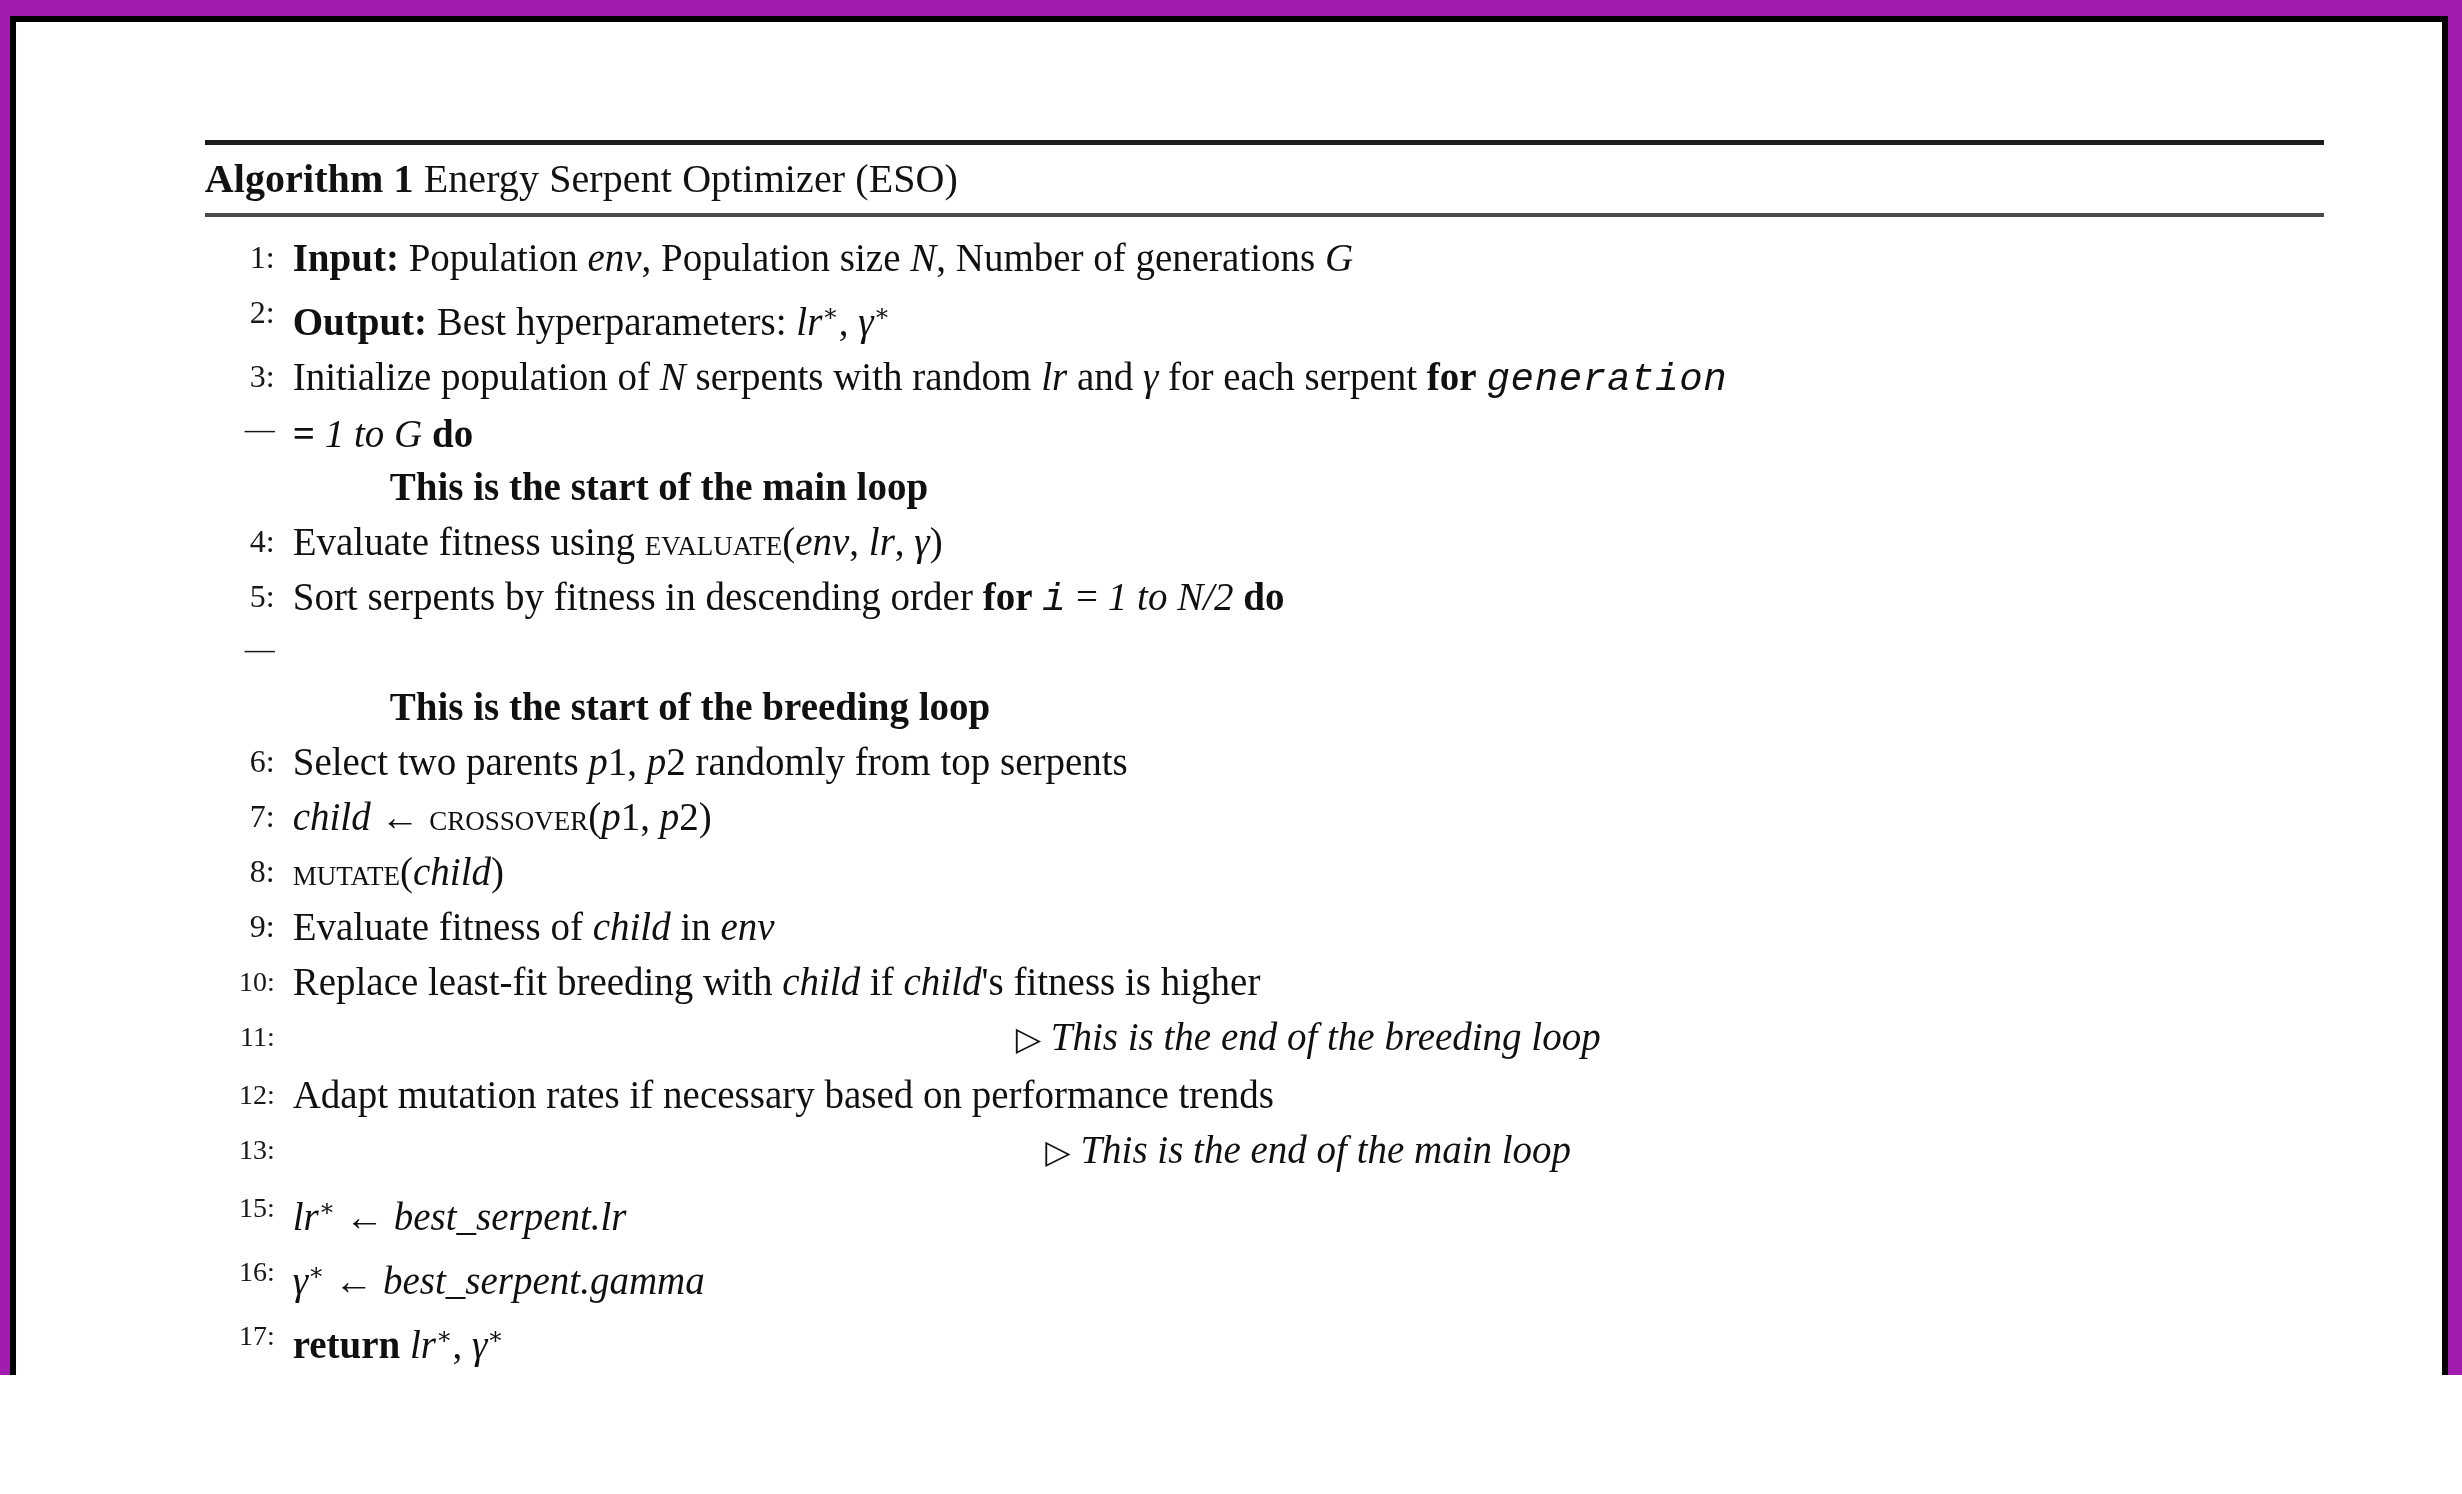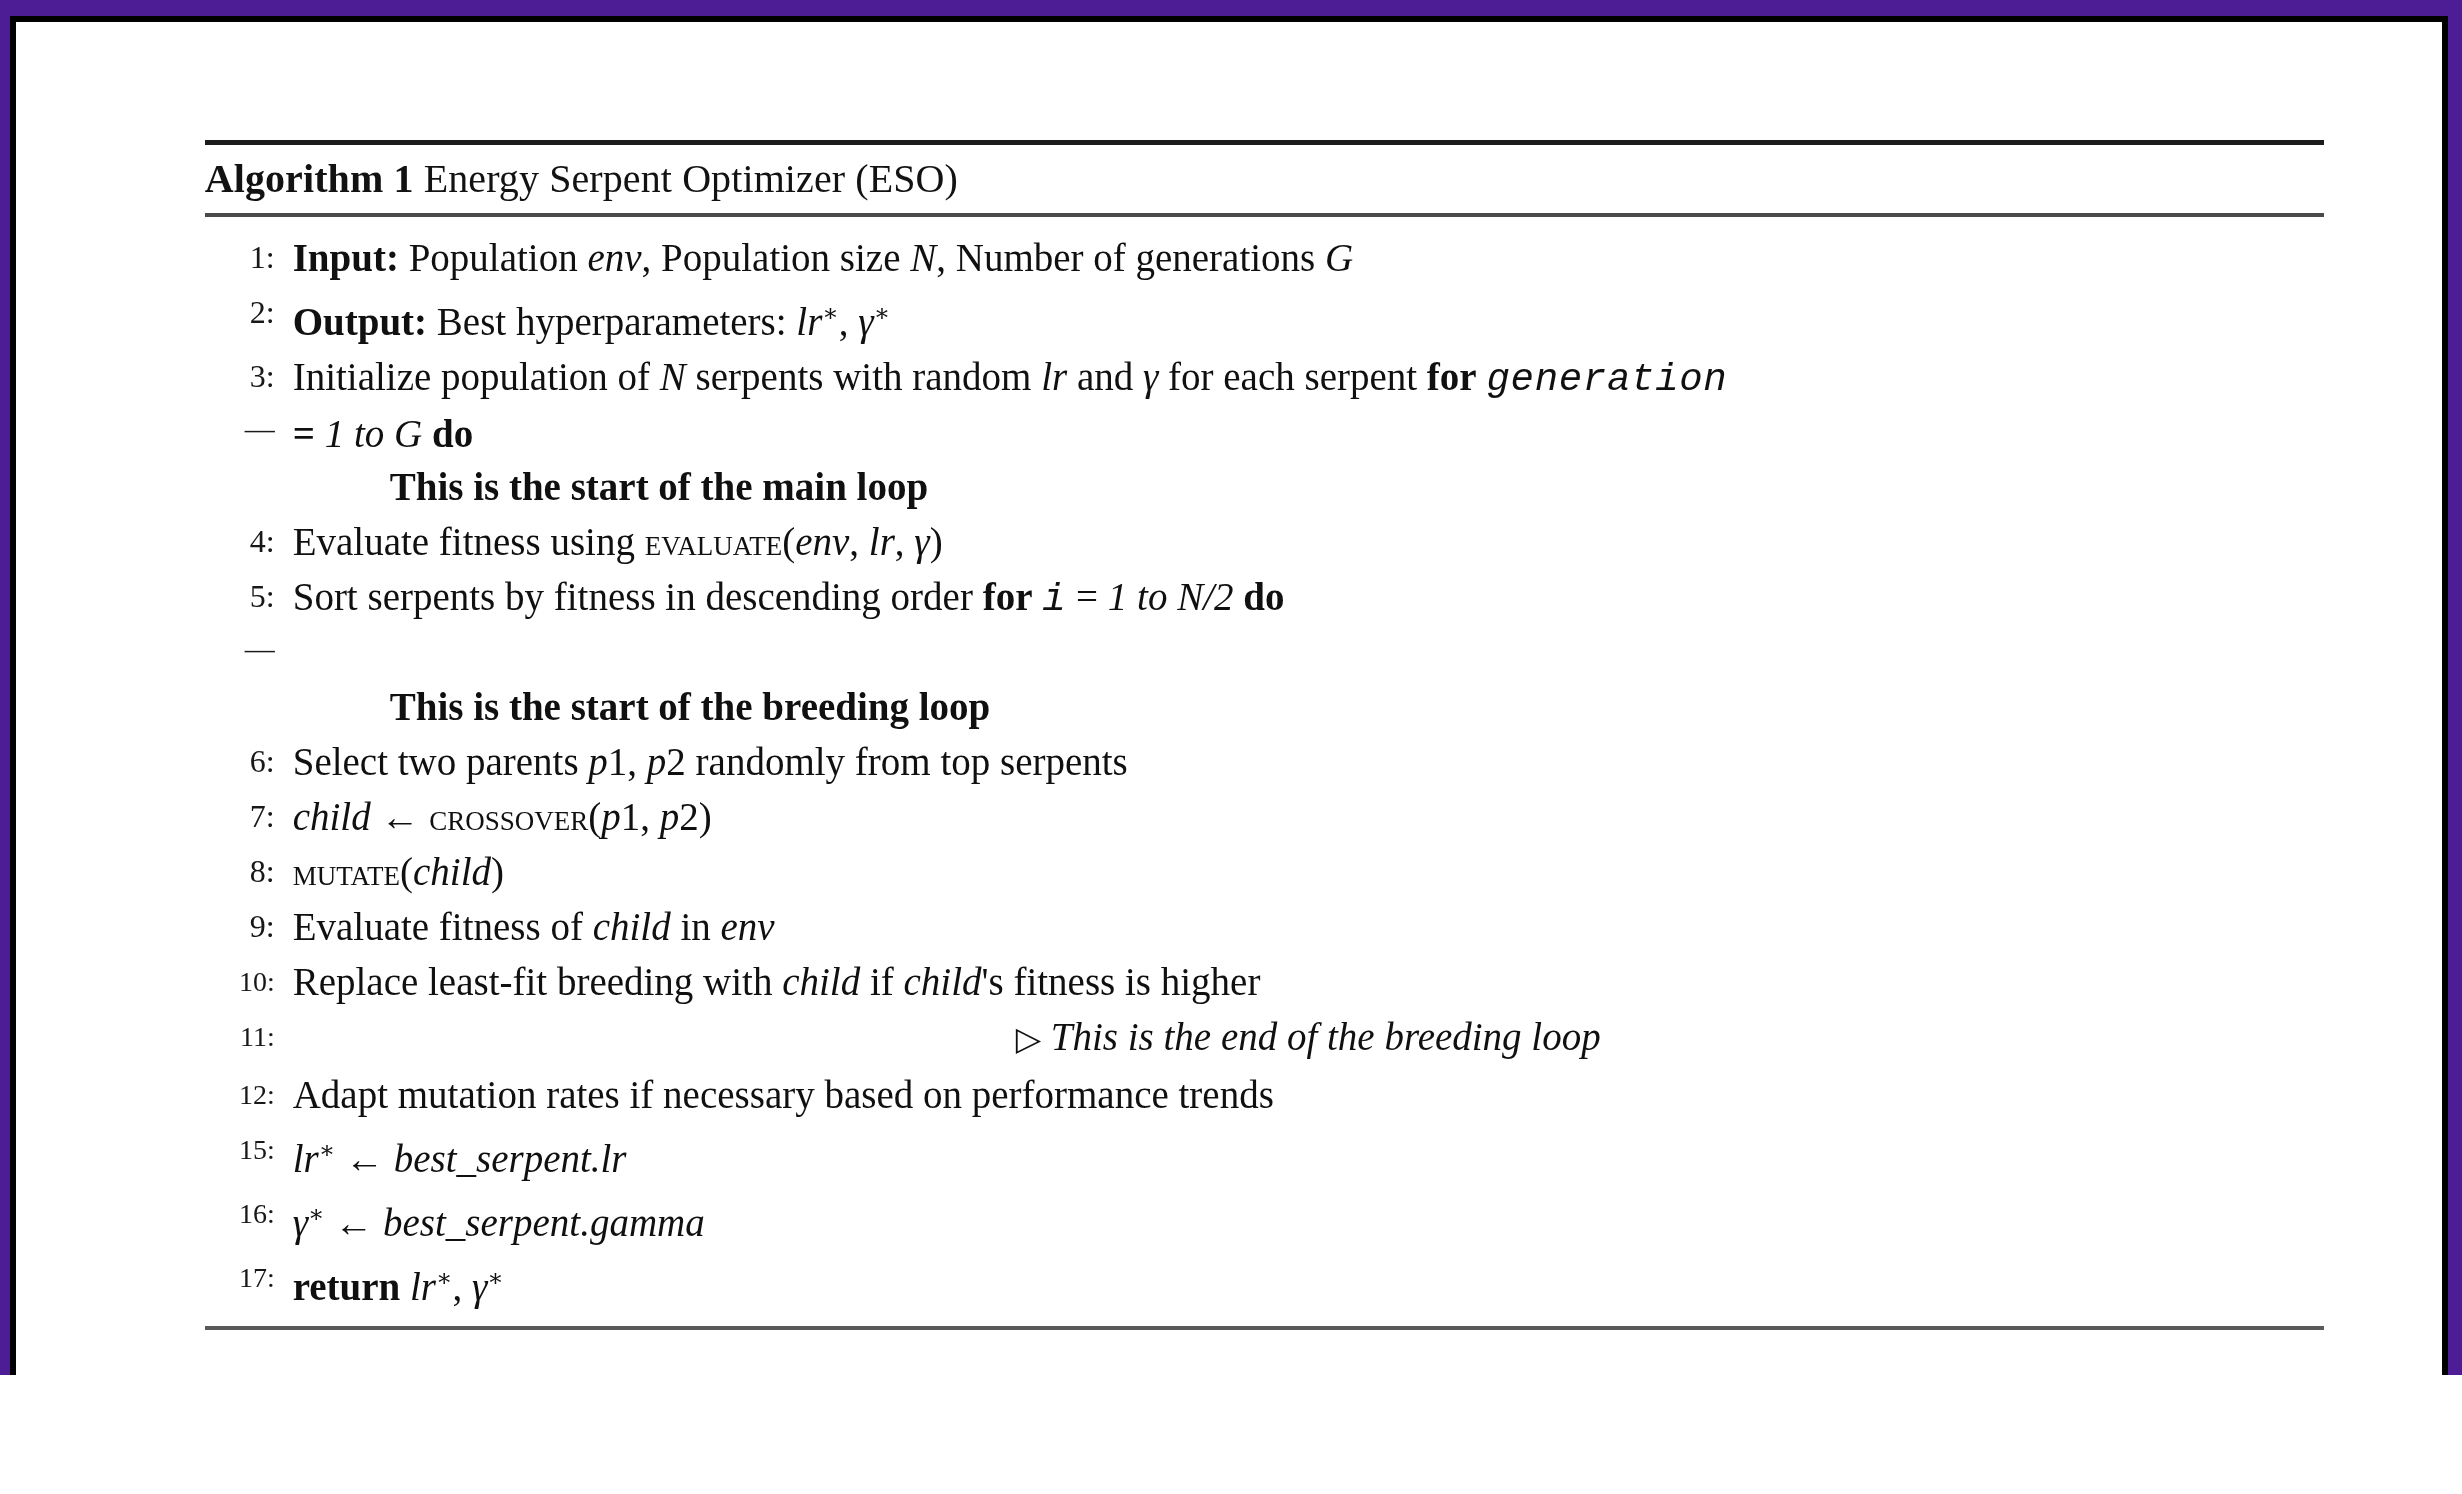--- a/index.html
+++ b/index.html
@@ -4,21 +4,21 @@
 <style>
   html, body {
     margin: 0;
     padding: 0;
     background: #ffffff;
   }
   #page {
     position: relative;
     width: 2462px;
     height: 1375px;
-    background: #4c1d95;
+    background: #a21caf;
     font-family: "Liberation Serif", "DejaVu Serif", serif;
     overflow: hidden;
   }
   
   #frame {
     position: absolute;
     left: 9.7px;
     top: 16.4px;
     width: 2438px;
     height: 1460px;
@@ -235,20 +235,24 @@
         <div class="row">
           <div class="num small">11:</div>
           <div class="right-comment"><span class="tri">▷</span><span>&nbsp;</span><span>This is the end of the breeding loop</span></div>
         </div>
 
         <div class="row">
           <div class="num small">12:</div>
           <div class="txt">Adapt mutation rates if necessary based on performance trends</div>
         </div>
 
+        <div class="row">
+          <div class="num small">13:</div>
+          <div class="right-comment"><span class="tri">▷</span><span>&nbsp;</span><span>This is the end of the main loop</span></div>
+        </div>
 
 
         <div class="row">
           <div class="num small">15:</div>
           <div class="txt"><i>lr</i><span class="sup">∗</span><span> ← </span><i>best_serpent.lr</i></div>
         </div>
 
         <div class="row">
           <div class="num small">16:</div>
           <div class="txt"><i>γ</i><span class="sup">∗</span><span> ← </span><i>best_serpent.gamma</i></div>

